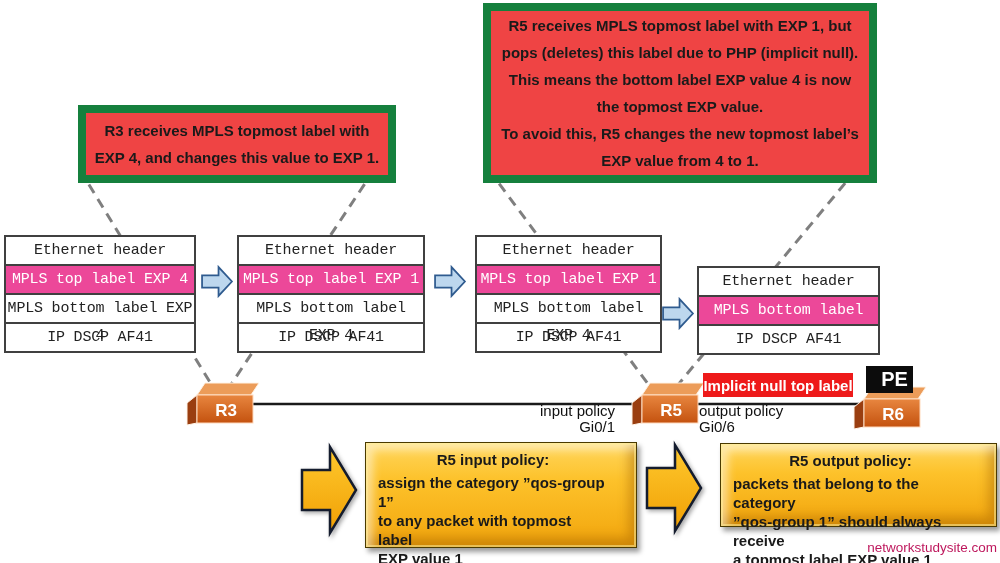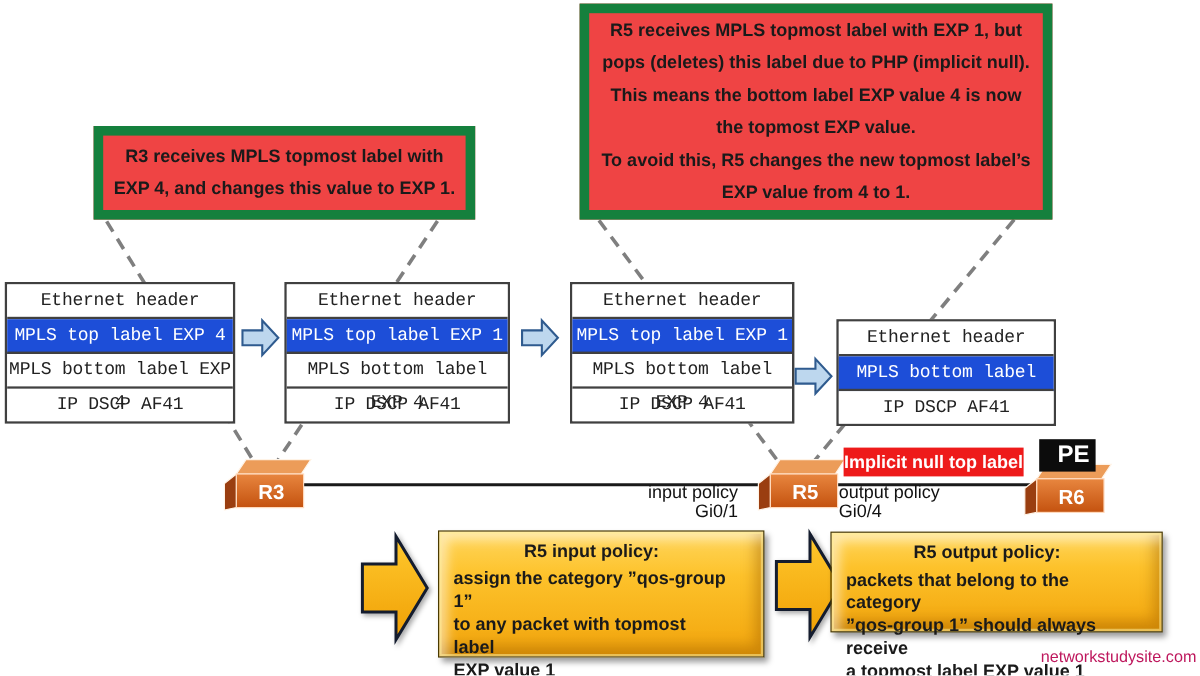--- a/index.html
+++ b/index.html
@@ -16,21 +16,21 @@
     white-space:pre-line;display:flex;align-items:center;justify-content:center;
   }
 
   
   .stack{position:absolute;border:2px solid #404040;background:#fff;}
   .stack .row{
     height:27px;line-height:27px;text-align:center;font-size:15px;color:#222;
     border-bottom:2px solid #404040;background:#fff;letter-spacing:-0.2px;font-family:Liberation Mono, monospace;
   }
   .stack .row:last-child{border-bottom:none;}
-  .stack .row.hl{background:#1d4ed8;color:#fff;}
+  .stack .row.hl{background:#ec4899;color:#fff;}
 
   
   .router{position:absolute;width:80px;height:46px;}
   .router svg{display:block;}
 
   .redbox{
     position:absolute;left:703px;top:373px;width:150px;height:24px;background:#EE1A1A;
     color:#fff;font-weight:bold;font-size:15px;display:flex;align-items:center;justify-content:center;
   }
   .pebox{
@@ -165,21 +165,21 @@
     <span>Implicit null top label</span>
   </div>
 
   <div class="pebox">
     <span>PE</span>
   </div>
 
   <div class="iflabel right" style="left:505px;top:403px;width:110px;">input policy
 Gi0/1</div>
   <div class="iflabel left" style="left:699px;top:403px;width:110px;">output policy
-Gi0/4</div>
+Gi0/6</div>
 
   <svg class="orange-arrow" style="left:299px;top:440px;" width="60" height="100" viewBox="0 0 58 100">
     <defs>
       <linearGradient id="og1" x1="0" y1="0" x2="0" y2="1">
         <stop offset="0" stop-color="#FFC92E"></stop>
           <stop offset="1" stop-color="#F09F04"></stop>
       </linearGradient>
     </defs>
     <polygon points="2,30 30,30 30,7 56,50 30,93 30,70 2,70" fill="url(#og1)" stroke="#141c2e" stroke-width="2.5"></polygon>
   </svg>
@@ -188,21 +188,21 @@
     <polygon points="2,30 30,30 30,7 56,50 30,93 30,70 2,70" fill="url(#og1)" stroke="#141c2e" stroke-width="2.5"></polygon>
   </svg>
 
   <div class="gold" style="left:365px;top:442px;width:272px;height:106px;">
     <div class="title">R5 input policy:</div>
     <div class="body">assign the category ”qos-group 1”
 to any packet with topmost label
 EXP value 1</div>
   </div>
 
-  <div class="gold" style="left:692px;top:443px;width:277px;height:84px;">
+  <div class="gold" style="left:720px;top:443px;width:277px;height:84px;">
     <div class="title">R5 output policy:</div>
     <div class="body">packets that belong to the category
 ”qos-group 1” should always receive
 a topmost label EXP value  1</div>
   </div>
 
   <div class="watermark">networkstudysite.com</div>
 
 </div>
 

